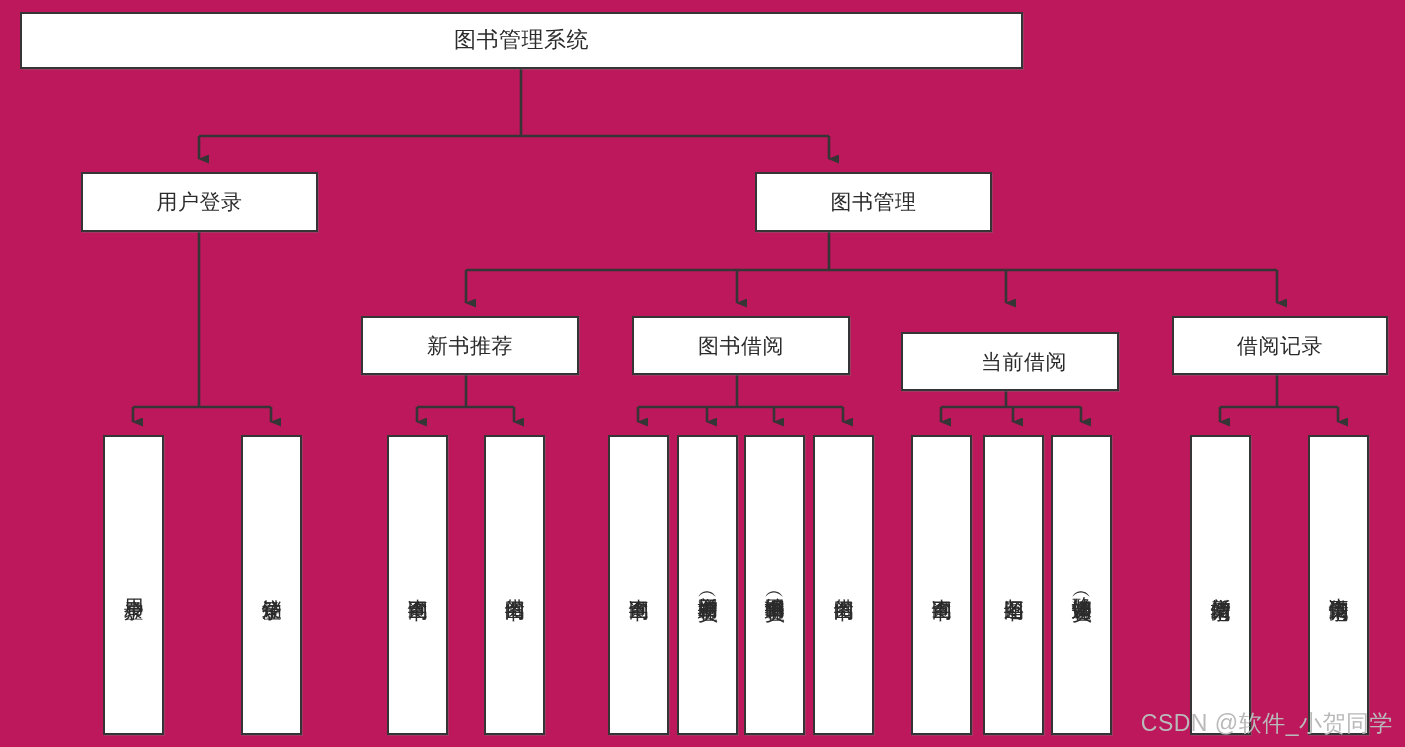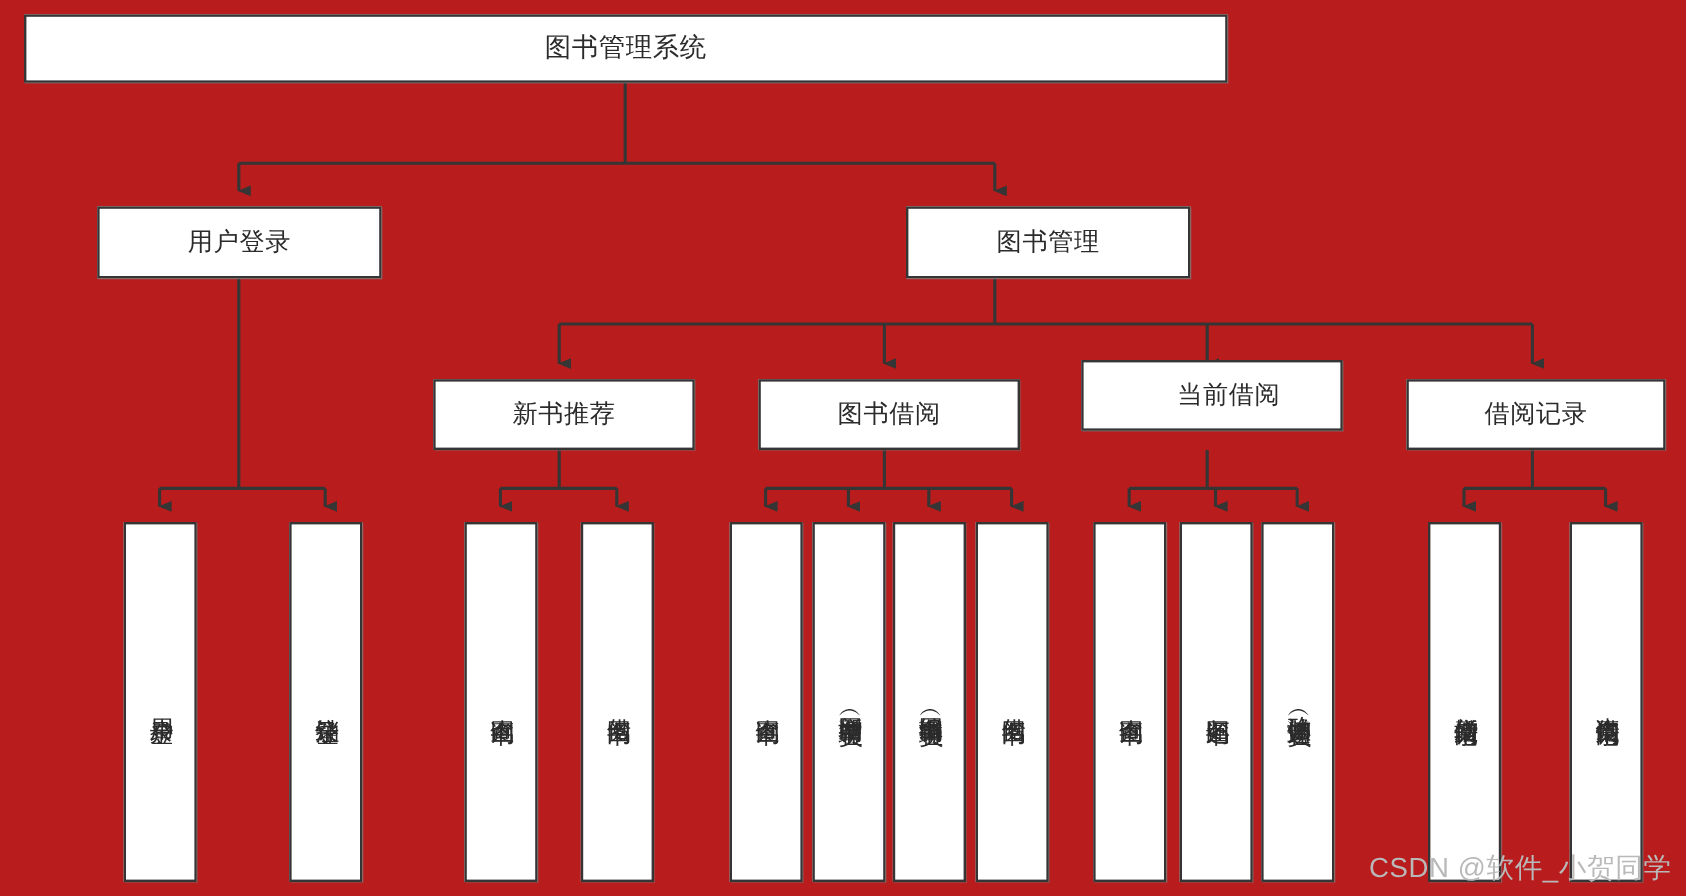--- a/index.html
+++ b/index.html
@@ -7,21 +7,21 @@
     padding: 0;
     background: #ffffff;
   }
   body {
     font-family: "Liberation Sans", "DejaVu Sans", sans-serif;
   }
   #canvas {
     position: relative;
     width: 1405px;
     height: 747px;
-    background: #b91c1c;
+    background: #be185d;
     overflow: hidden;
   }
   #edges {
     position: absolute;
     left: 0;
     top: 0;
     width: 1405px;
     height: 747px;
     pointer-events: none;
   }
@@ -122,21 +122,21 @@
       </div>
       <div class="node horizontal" style="left: 711px; top: 172px; width: 237px; height: 60px; margin-left: 44px;">
         <span>图书管理</span>
       </div>
       <div class="node horizontal" style="left: 361px; top: 316px; width: 218px; height: 59px;">
         <span>新书推荐</span>
       </div>
       <div class="node horizontal" style="left: 632px; top: 316px; width: 218px; height: 59px;">
         <span>图书借阅</span>
       </div>
-      <div class="node horizontal" style="left: 901px; top: 300px; width: 218px; height: 59px; padding-left: 28px;">
+      <div class="node horizontal" style="left: 901px; top: 332px; width: 218px; height: 59px; padding-left: 28px;">
         <span>当前借阅</span>
       </div>
       <div class="node horizontal" style="left: 1172px; top: 316px; width: 216px; height: 59px;">
         <span>借阅记录</span>
       </div>
       <div class="node vertical" style="left: 103px; top: 435px; width: 61px; height: 300px;">
         <span>用户登录</span>
       </div>
       <div class="node vertical" style="left: 241px; top: 435px; width: 61px; height: 300px;">
         <span>注销登录</span>

